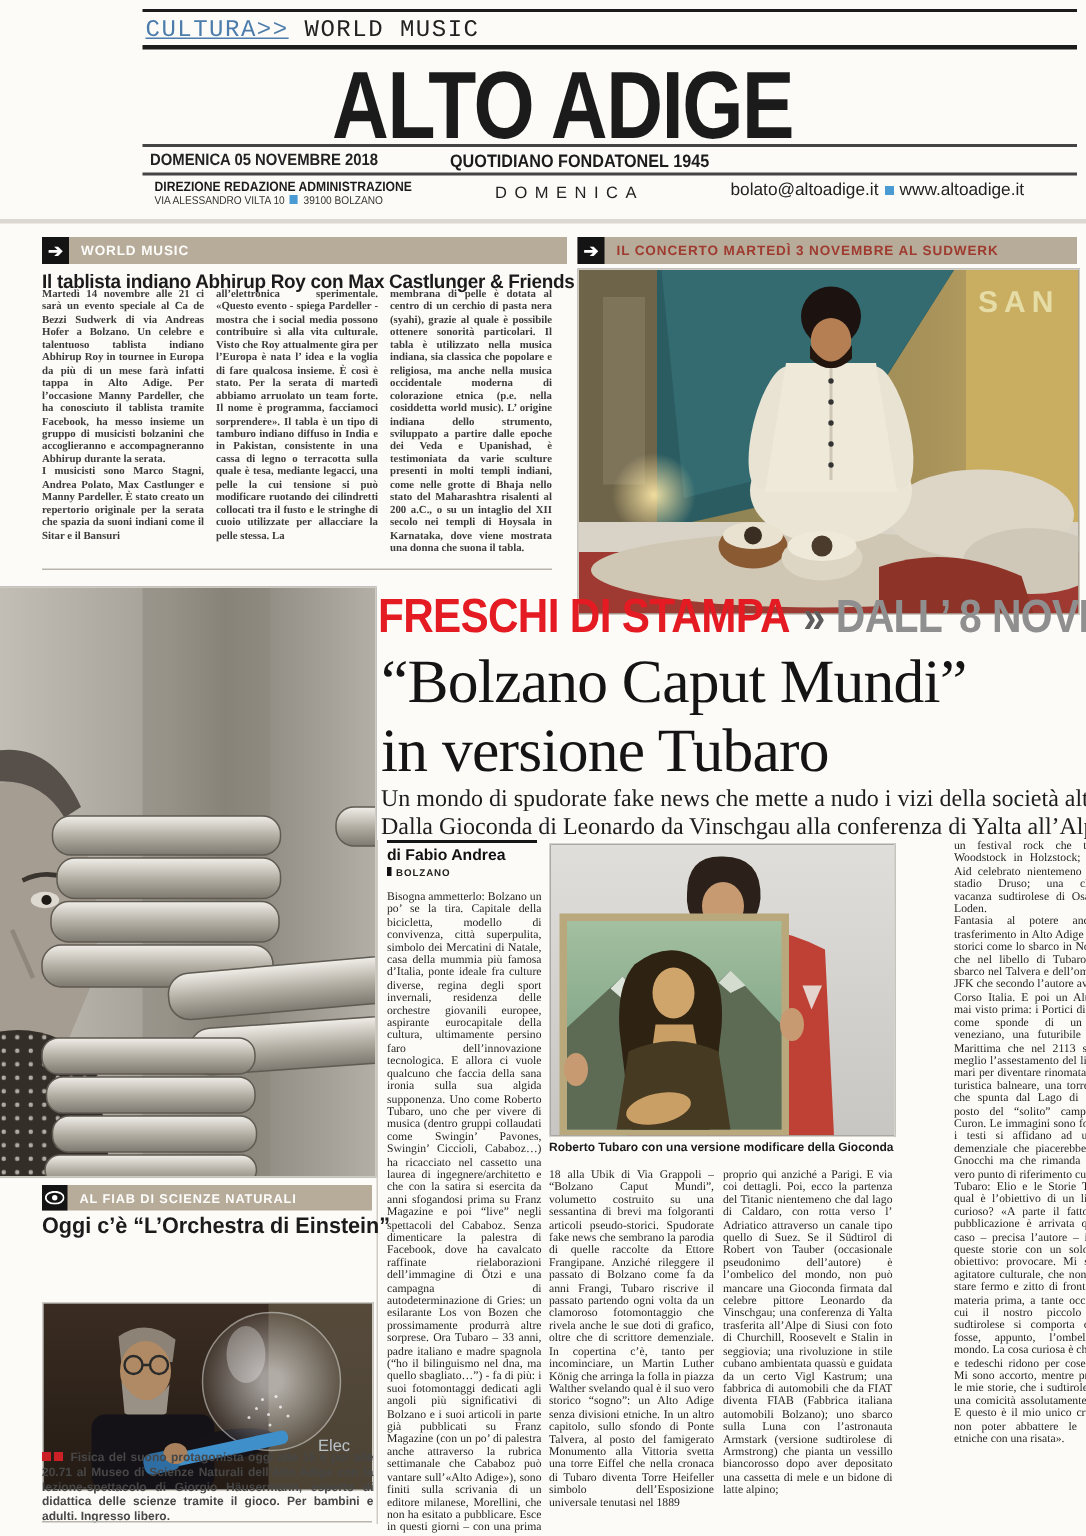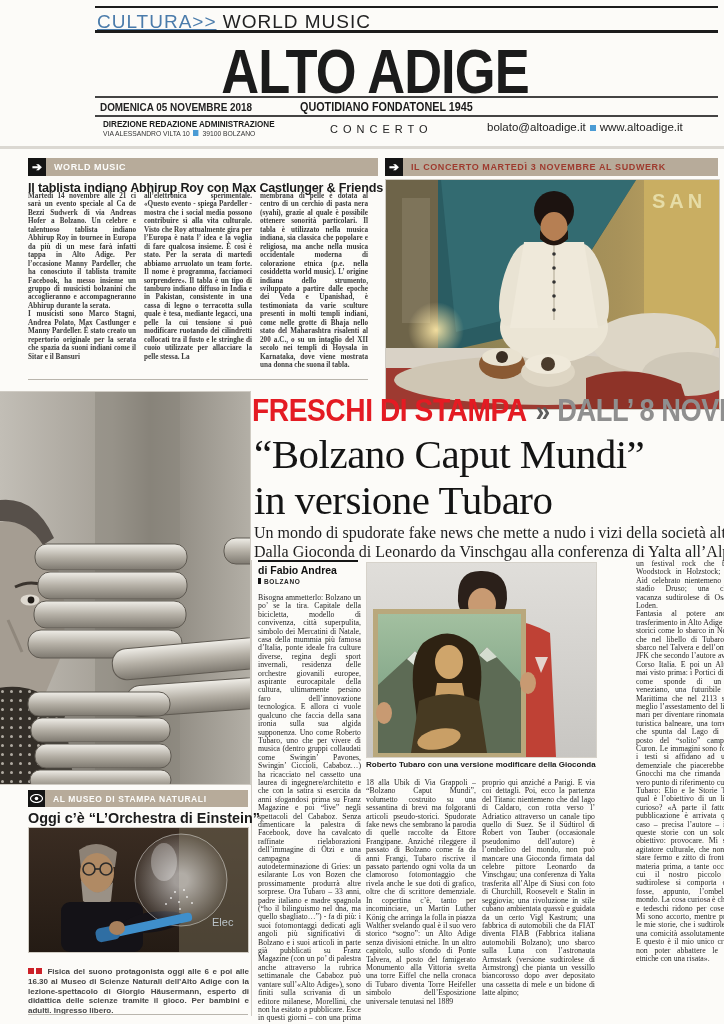--- a/index.html
+++ b/index.html
@@ -2,21 +2,21 @@
 <html lang="it"><head>
 <meta charset="utf-8">
 <style>
   html,body{margin:0;padding:0;}
   #page{position:relative;width:724px;height:1024px;background:#fcfbf8;overflow:hidden;
         font-family:"Liberation Sans",sans-serif;color:#222;}
   .abs{position:absolute;}
   .rule{position:absolute;background:#1c1c1c;}
   .grayrule{position:absolute;background:#b9b5ad;}
   
-  #kicker{top:11px;left:97px;font-family:Liberation Sans, sans-serif;font-size:19px;letter-spacing:1px;white-space:nowrap;}
+  #kicker{top:11px;left:97px;font-family:Liberation Mono, monospace;font-size:16px;letter-spacing:1px;white-space:nowrap;}
   #kicker .blue{color:#4b7cab;text-decoration:underline;}
   #masthead{top:34px;left:95px;width:560px;text-align:center;font-size:57px;font-weight:bold;
             letter-spacing:-1px;color:#1b1b1b;transform:scale(.92,1.12);transform-origin:center top;white-space:nowrap;}
   .cond{transform:scaleX(.9);transform-origin:left center;white-space:nowrap;}
   #date-row{top:101px;left:100px;font-size:11px;font-weight:bold;color:#222;}
   #founded{top:100px;left:300px;font-size:12px;font-weight:bold;color:#1b1b1b;}
   #dir1{top:119px;left:103px;font-size:9px;font-weight:bold;color:#1b1b1b;}
   #dir2{top:129px;left:103px;font-size:7.5px;color:#333;}
   #edition{top:123px;left:330px;font-size:11px;letter-spacing:5px;color:#222;}
   #contacts{top:121px;left:443px;font-size:11.5px;color:#222;padding-left:44px;}
@@ -73,21 +73,21 @@
 
   <div class="rule" style="top:96px;left:95px;width:623px;height:2px;background:#444;"></div>
   <div id="date-row" class="abs cond">DOMENICA  05 NOVEMBRE  2018</div>
   <div id="founded" class="abs cond">QUOTIDIANO  FONDATONEL  1945</div>
   <div class="rule" style="top:115px;left:95px;width:623px;height:2px;background:#444;"></div>
 
   <div id="dir1" class="abs cond">DIREZIONE REDAZIONE ADMINISTRAZIONE</div>
   <div id="dir2" class="abs cond">
     <span>VIA ALESSANDRO VILTA 10</span><span class="bluesq"></span><span>39100 BOLZANO</span>
   </div>
-  <div id="edition" class="abs">CONCERTO</div>
+  <div id="edition" class="abs">DOMENICA</div>
   <div id="contacts" class="abs">
     <span>bolato@altoadige.it</span><span class="bluesq"></span><span>www.altoadige.it</span>
   </div>
   <div class="grayrule" style="top:146px;left:0;width:724px;height:3px;background:#dbd8d2;"></div>
 
   <div class="labelbar" style="top:158px;left:28px;width:350px;">
     <span class="blackbox">➔</span>
     <span class="lbl">WORLD MUSIC</span>
   </div>
   <div id="wm-headline" class="abs">Il tablista indiano Abhirup Roy con Max Castlunger &amp; Friends</div>
@@ -263,25 +263,25 @@
 
   <div class="vdiv" style="top:560px;left:251px;height:456px;"></div>
 
   <div class="labelbar" style="top:790px;left:28px;width:220px;height:17px;">
     <span class="blackbox" style="width:17px;height:17px;">
       <svg width="13" height="9" viewBox="0 0 13 9">
           <ellipse cx="6.5" cy="4.5" rx="6" ry="4" fill="none" stroke="#fff" stroke-width="1.2"></ellipse>
           <circle cx="6.5" cy="4.5" r="1.8" fill="#fff"></circle>
         </svg>
     </span>
-    <span class="lbl" style="font-size:8.5px;">AL MUSEO DI STAMPA NATURALI</span>
+    <span class="lbl" style="font-size:8.5px;">AL FIAB DI SCIENZE NATURALI</span>
   </div>
   <div id="mu-headline" class="abs">Oggi c’è “L’Orchestra di Einstein”</div>
 
-  <div class="photo" style="top:827px;left:28px;width:219px;height:124px;">
+  <div class="photo" style="top:868px;left:28px;width:219px;height:124px;">
     <svg width="219" height="124" viewBox="0 0 219 124">
       <defs>
         <linearGradient id="g-dark" x1="0" y1="0" x2="0" y2="1">
           <stop offset="0" stop-color="#3a2c22"></stop>
             <stop offset="1" stop-color="#241b14"></stop>
         </linearGradient>
         <radialGradient id="g-ball">
           <stop offset=".15" stop-color="#ffffff" stop-opacity=".55"></stop>
           <stop offset="1" stop-color="#ffffff" stop-opacity=".08"></stop>
         </radialGradient>
@@ -313,17 +313,17 @@
       <g transform="rotate(-12 120 98)">
         <rect x="72" y="93" width="92" height="9" rx="4" fill="#3f8fcb"></rect>
         <rect x="66" y="90" width="24" height="14" rx="5" fill="#2f6ea3"></rect>
       </g>
       <ellipse cx="88" cy="100" rx="8" ry="7" fill="#a8805c"></ellipse>
       <text x="183" y="98" font-family="Liberation Sans,sans-serif" font-size="11" fill="#cdd9e2" opacity=".85">Elec</text>
     </svg>
   </div>
   <div id="mu-caption" class="abs">
     <span class="redsq"></span><span class="redsq"></span>
-    <span>Fisica del suono protagonista oggi alle 6 e poi alle 16.30 al Museo di Scienze Naturali dell’Alto Adige con la lezione-spettacolo di Giorgio Häusermann, esperto di didattica delle scienze tramite il gioco. Per bambini e adulti. Ingresso libero.</span>
+    <span>Fisica del suono protagonista oggi alle 15 e poi alle 20.71 al Museo di Scienze Naturali dell’Alto Adige con la lezione-spettacolo di Giorgio Häusermann, esperto di didattica delle scienze tramite il gioco. Per bambini e adulti. Ingresso libero.</span>
   </div>
   <div class="grayrule" style="top:1014px;left:28px;width:220px;height:1px;"></div>
 
 </div>
 
 </body></html>

